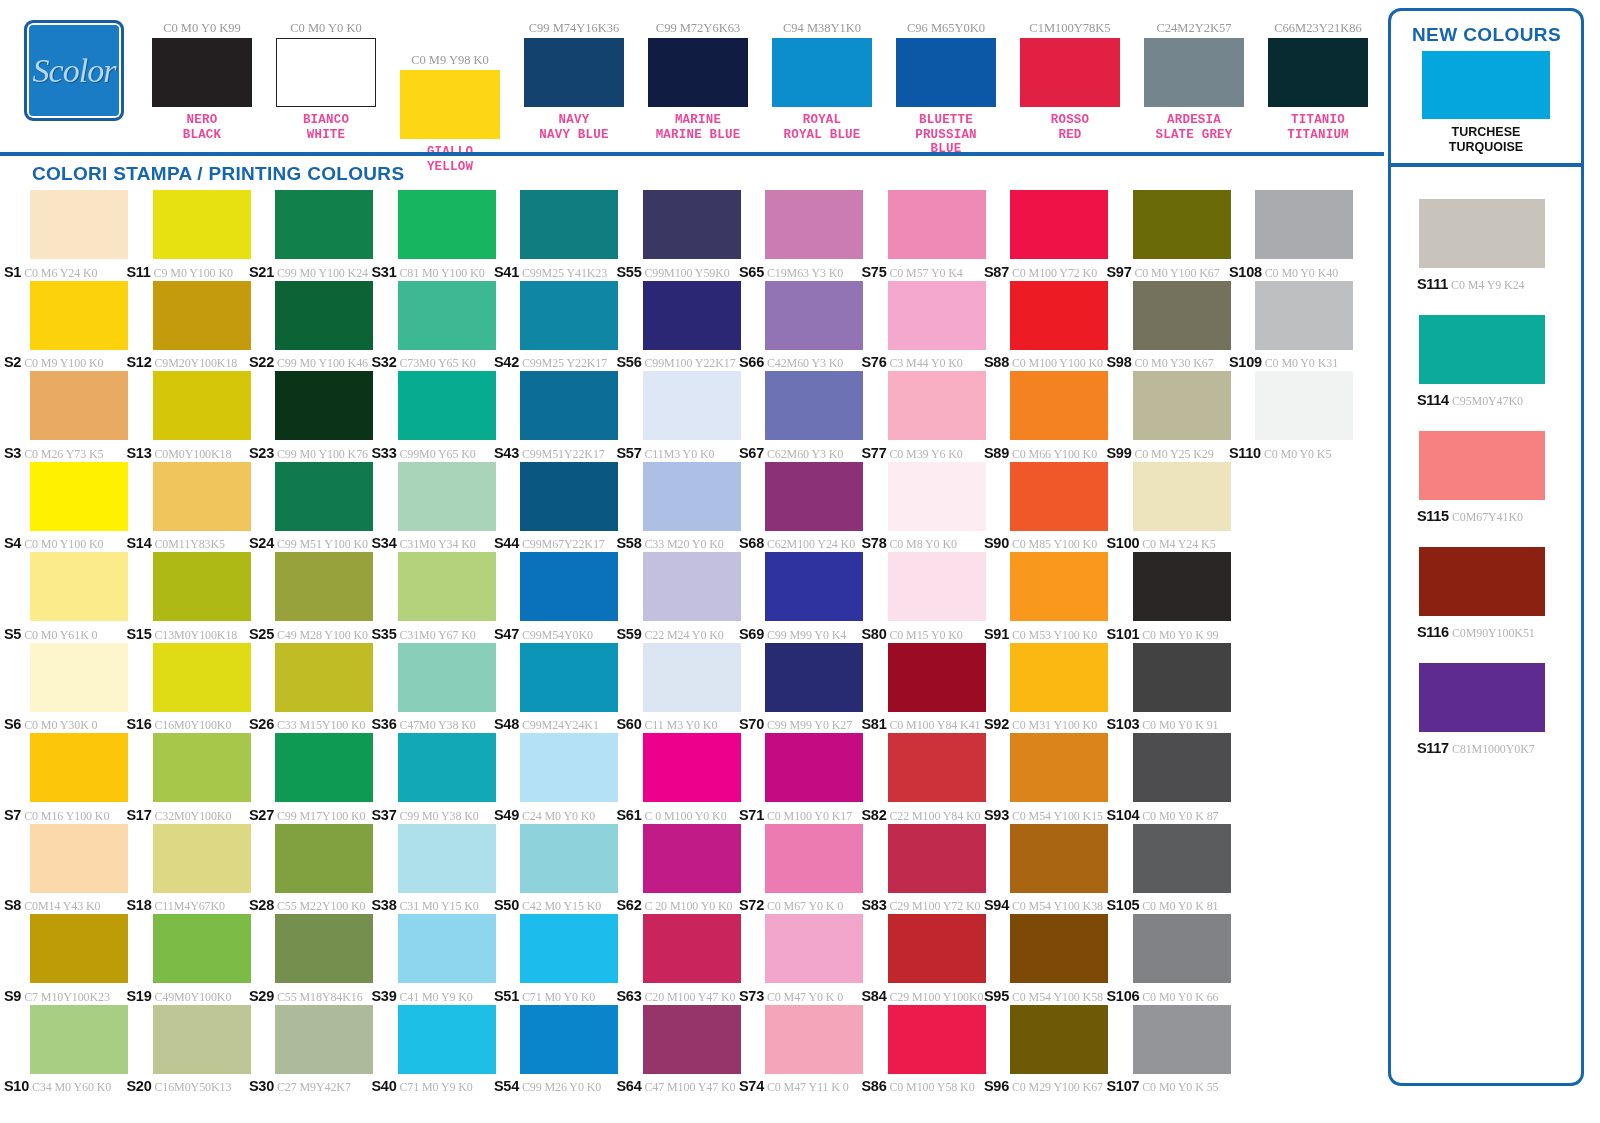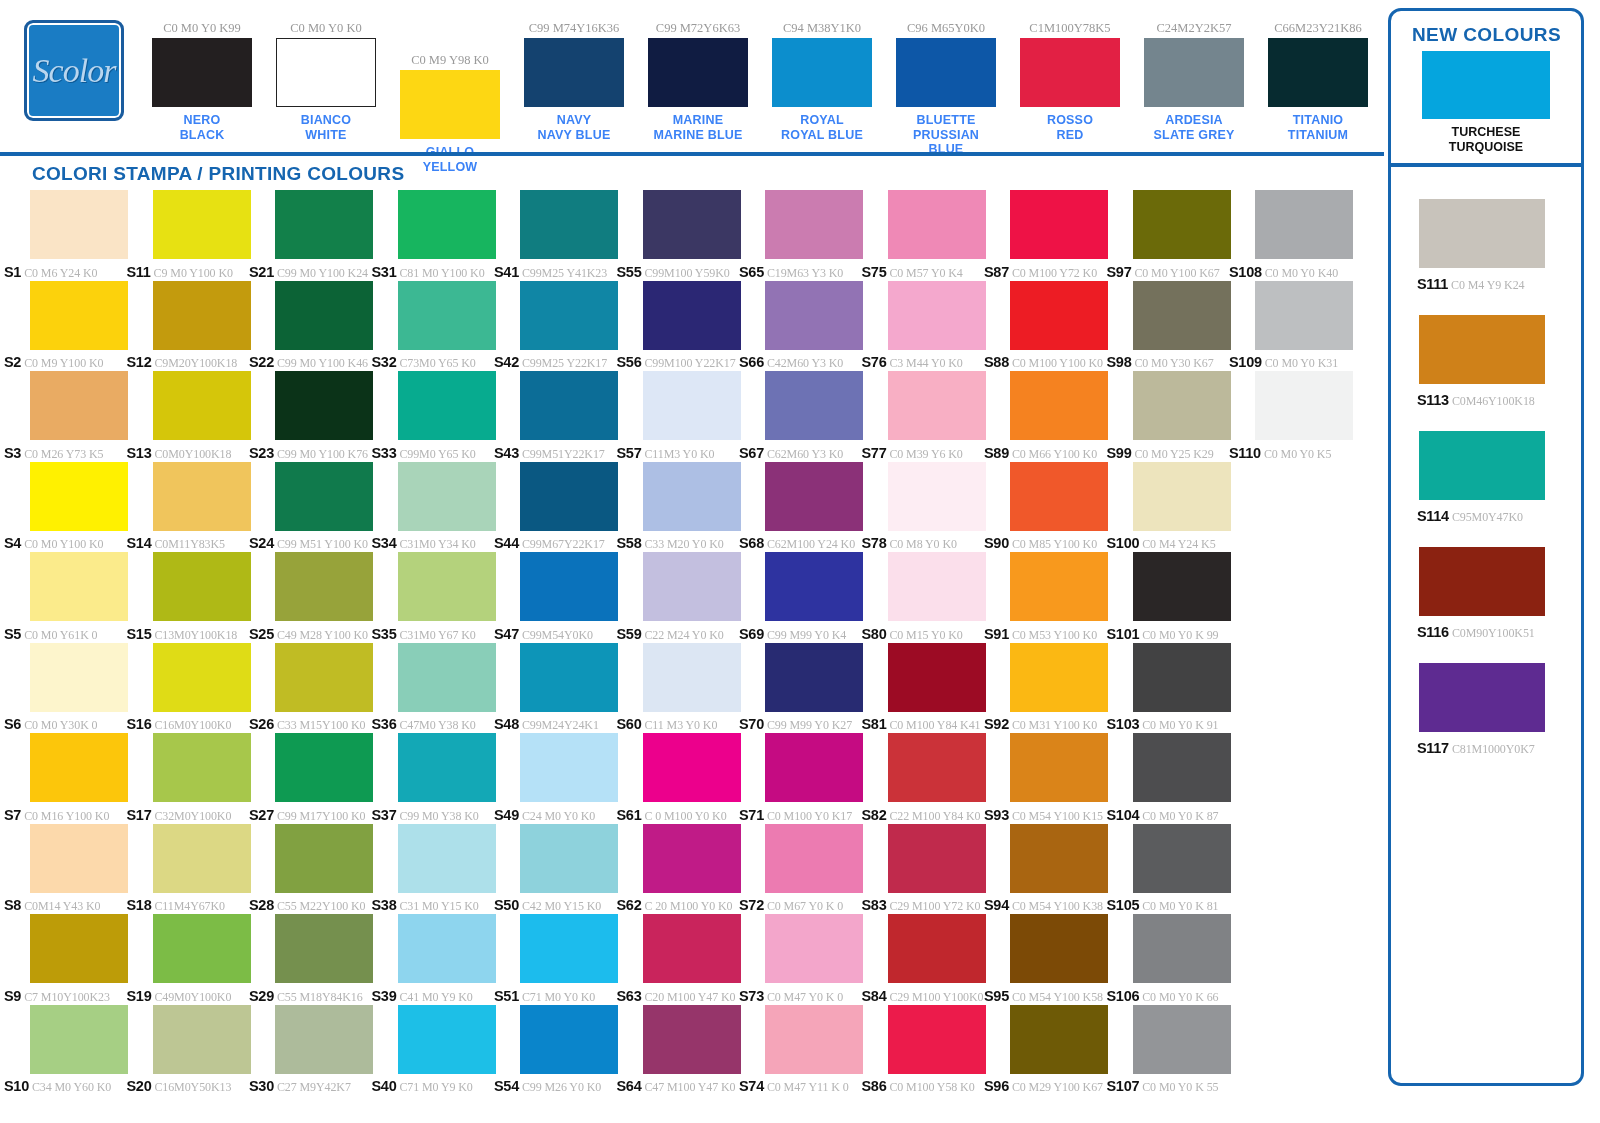--- a/index.html
+++ b/index.html
@@ -29,21 +29,21 @@
     letter-spacing:-1px;text-shadow:1px 1px 0 #0d5a97;
   }
   .hdr-sw{position:absolute;top:20px;text-align:center;}
   .hdr-cmyk{
     font-family:"Liberation Serif", serif;
     font-size:12.5px;color:#9a9a9a;white-space:nowrap;
     height:16px;line-height:16px;margin-bottom:2px;
   }
   .hdr-chip{width:100px;height:69px;margin:0 auto;}
   .hdr-chip.white{border:1px solid #222;box-sizing:border-box;}
-  .hdr-names{margin-top:6px;font-size:12.5px;font-weight:bold;color:#3b82f6;line-height:14.5px;letter-spacing:.2px;}
+  .hdr-names{margin-top:6px;font-size:12.5px;font-weight:bold;color:#ec4899;line-height:14.5px;letter-spacing:.2px;font-family:Liberation Mono, monospace;}
 
   
   #blue-rule{position:absolute;left:0;top:152px;width:1384px;height:4px;background:#1565b0;}
 
   
   #section-title{
     position:absolute;left:32px;top:163px;
     font-size:19px;font-weight:bold;color:#1565b0;letter-spacing:.3px;
   }
 
@@ -630,26 +630,26 @@
         <div>TURQUOISE</div>
       </div>
     </div>
     <div id="new-divider"></div>
     <div id="new-list">
         <div class="ncell">
           <div class="chip" style="background: rgb(200, 195, 187);"></div>
           <div class="cap"><span class="code">S111</span><span class="cmyk">C0 M4 Y9 K24</span></div>
         </div>
         <div class="ncell">
-          <div class="chip" style="background: rgb(207, 129, 25);"></div>
-          <div class="cap"><span class="code">S113</span><span class="cmyk">C0M46Y100K18</span></div>
-        </div>
-        <div class="ncell">
           <div class="chip" style="background: rgb(12, 170, 155);"></div>
           <div class="cap"><span class="code">S114</span><span class="cmyk">C95M0Y47K0</span></div>
+        </div>
+        <div class="ncell">
+          <div class="chip" style="background: rgb(247, 129, 129);"></div>
+          <div class="cap"><span class="code">S115</span><span class="cmyk">C0M67Y41K0</span></div>
         </div>
         <div class="ncell">
           <div class="chip" style="background: rgb(139, 34, 17);"></div>
           <div class="cap"><span class="code">S116</span><span class="cmyk">C0M90Y100K51</span></div>
         </div>
         <div class="ncell">
           <div class="chip" style="background: rgb(94, 43, 145);"></div>
           <div class="cap"><span class="code">S117</span><span class="cmyk">C81M1000Y0K7</span></div>
         </div>
       </div>

